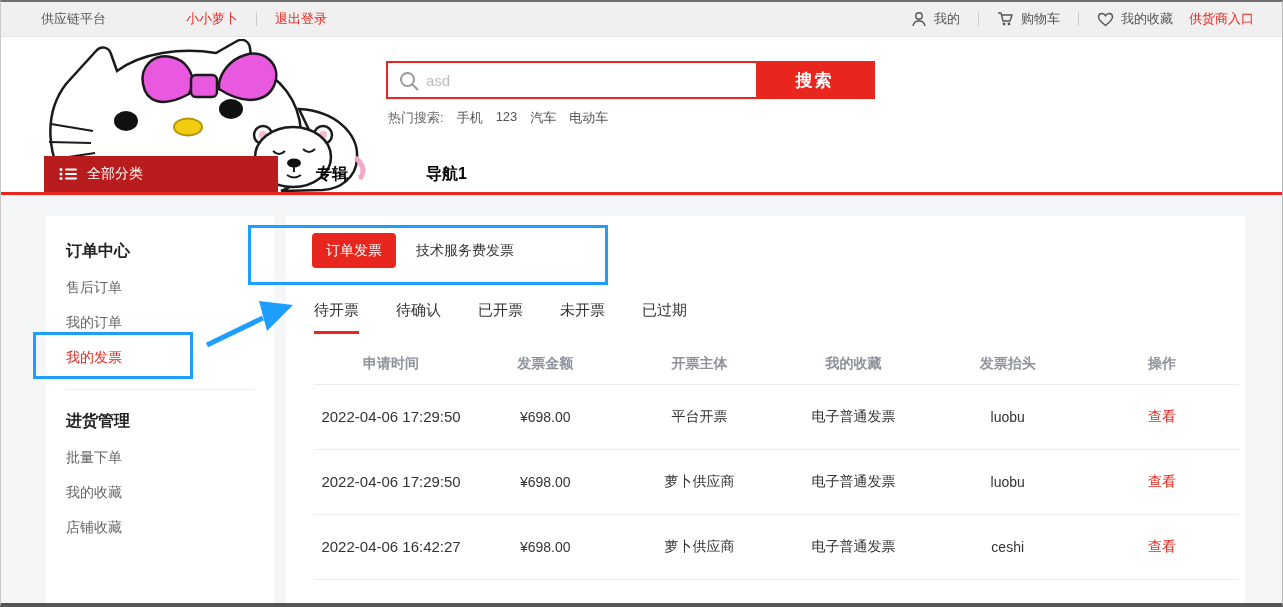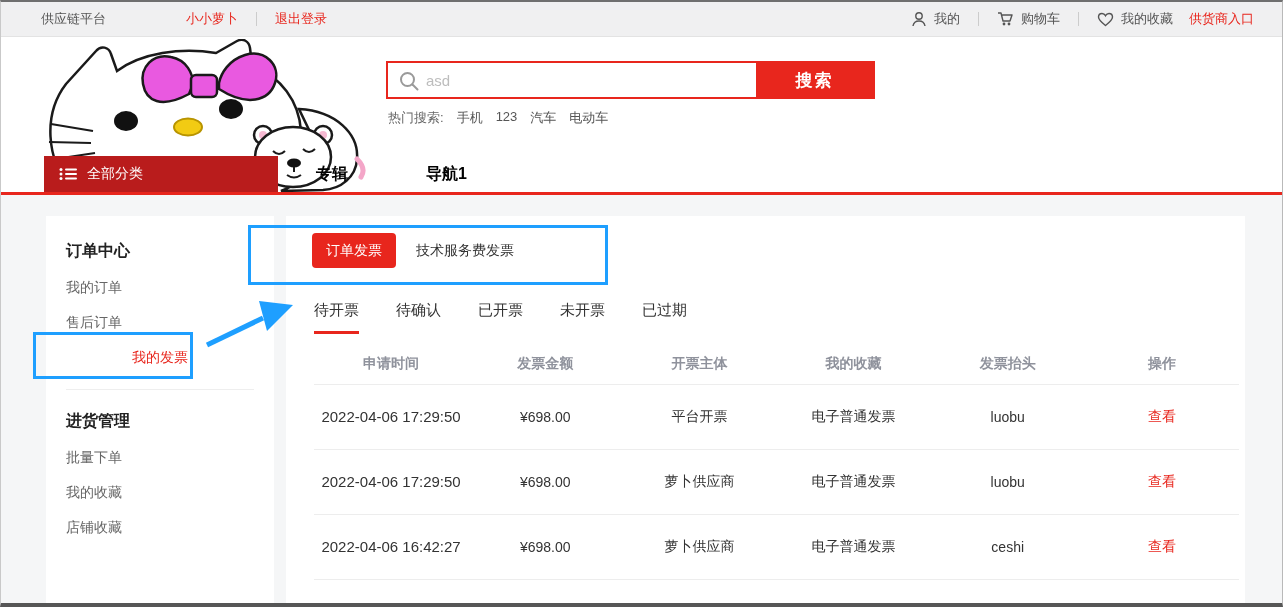--- a/index.html
+++ b/index.html
@@ -51,21 +51,21 @@
     font-size:16px; font-weight:bold; color:#000; cursor:pointer; }
   .nav-1{ left:315px; } .nav-2{ left:425px; }
   
   .content{ position:relative; height:465px; background:#f5f6f7; }
   .card{ position:absolute; background:#fff; }
   .side-card{ left:45px; top:21px; width:228px; height:420px; padding:4px 20px 0 20px; }
   .main-card{ left:285px; top:21px; width:959px; height:420px; padding:17px 15px 0 13px; }
   
   .side-title{ font-size:16px; font-weight:bold; color:#222; margin:18px 0 6px 0; line-height:26px; }
   .side-item{ font-size:14px; color:#666; line-height:35px; cursor:pointer; }
-  .side-item.active{ color:#e8261d;text-align:center; }
+  .side-item.active{ color:#e8261d; }
   .side-div{ border:none; border-top:1px solid #eee; margin:14px 0 2px 0; }
   
   .ptabs{ display:flex; align-items:center; margin-left:13px; }
   .ptab{ font-size:14px; color:#333; cursor:pointer; padding:0 14px; height:35px;
     display:flex; align-items:center; border-radius:4px; }
   .ptab.active{ background:#e8261d; color:#fff; margin-right:6px; }
   
   .stabs{ display:flex; gap:37px; margin:33px 0 0 15px; }
   .stab{ font-size:15px; color:#333; cursor:pointer; padding-bottom:11px; border-bottom:3px solid transparent; }
   .stab.active{ border-bottom-color:#e8261d; }
@@ -202,22 +202,22 @@
       <span>全部分类</span>
     </div>
     <span class="navlink nav-1">专辑</span>
     <span class="navlink nav-2">导航1</span>
   </div>
 
   <div class="content">
     <div class="card side-card">
       <div id="sidebar-sections">
           <div class="side-title">订单中心</div>
+          <div class="side-item">售后订单</div>
           <div class="side-item">我的订单</div>
-          <div class="side-item">售后订单</div>
           <div class="side-item active">我的发票</div>
           <hr class="side-div">
           <div class="side-title">进货管理</div>
           <div class="side-item">批量下单</div>
           <div class="side-item">我的收藏</div>
           <div class="side-item">店铺收藏</div>
         </div>
     </div>
 
     <div class="card main-card">

